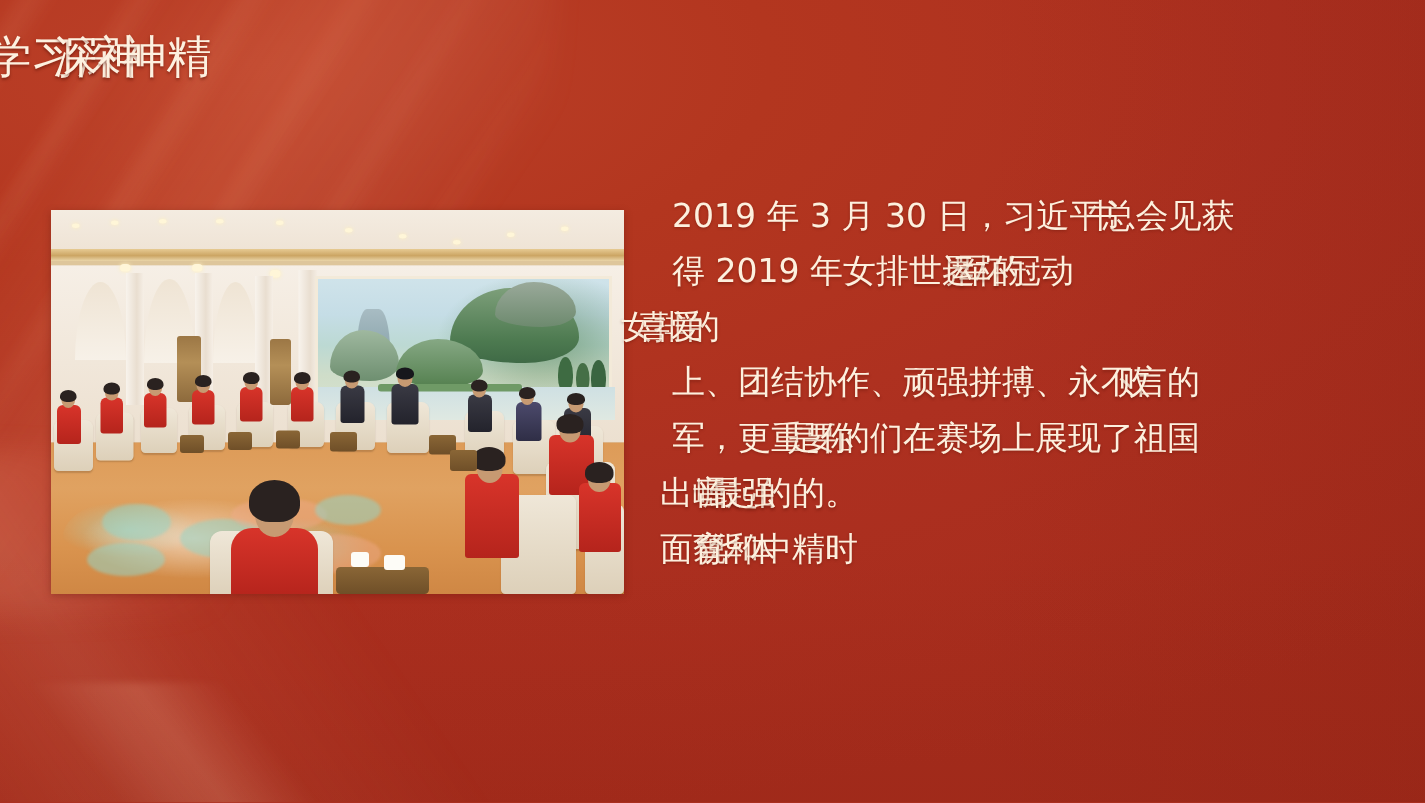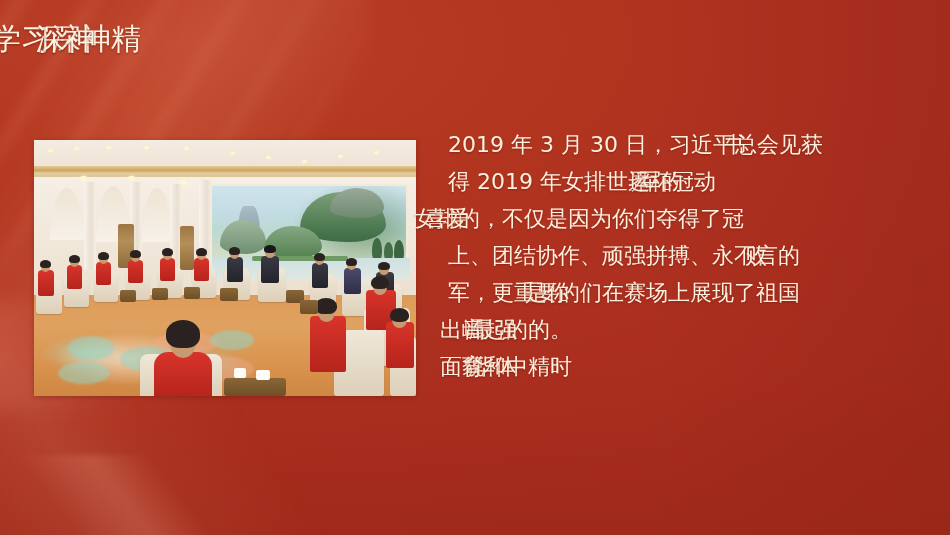--- a/index.html
+++ b/index.html
@@ -296,21 +296,21 @@
     <div style="position:absolute;left:222px;top:230px;width:14px;height:10px;background:#fdfcf7;border-radius:2px;"></div>
   </div>
 
   <div class="body-text">
 
     <p><span>2019 年 3 月 30 日，习近平</span><span class="ov"><span>总</span><span class="dup">书</span></span><span>会见获</span></p>
 
     <p><span>得 2019 年女排世界</span><span class="ov"><span>杯冠</span><span class="dup">军的</span><span class="dup2">运</span></span><span>动</span></p>
 
 
-    <p class="ln-hang"><span>女</span><span class="ov"><span>排的</span><span class="dup">喜爱</span></span><span>，不仅是因为你们夺得了冠</span></p>
+    <p class="ln-hang"><span>女</span><span class="ov"><span>排的</span><span class="dup">喜爱</span></span></p>
 
     <p><span>上、团结协作、顽强拼搏、永不</span><span class="ov"><span>言</span><span class="dup">败</span></span><span>的</span></p>
 
     <p><span>军，更重</span><span class="ov"><span>要的</span><span class="dup">是你</span></span><span>们在赛场上展现了</span><span>祖国</span></p>
 
     <p class="ln-hang2"><span>出崛</span><span class="ov"><span>起的</span><span class="dup">最强</span><span class="dup2">音</span></span><span>的。</span></p>
 
     <p class="ln-hang2"><span>面貌</span><span class="ov"><span>和中</span><span class="dup">华体</span><span class="dup2">育</span></span><span>精</span><span>时</span></p>
 
   </div>

